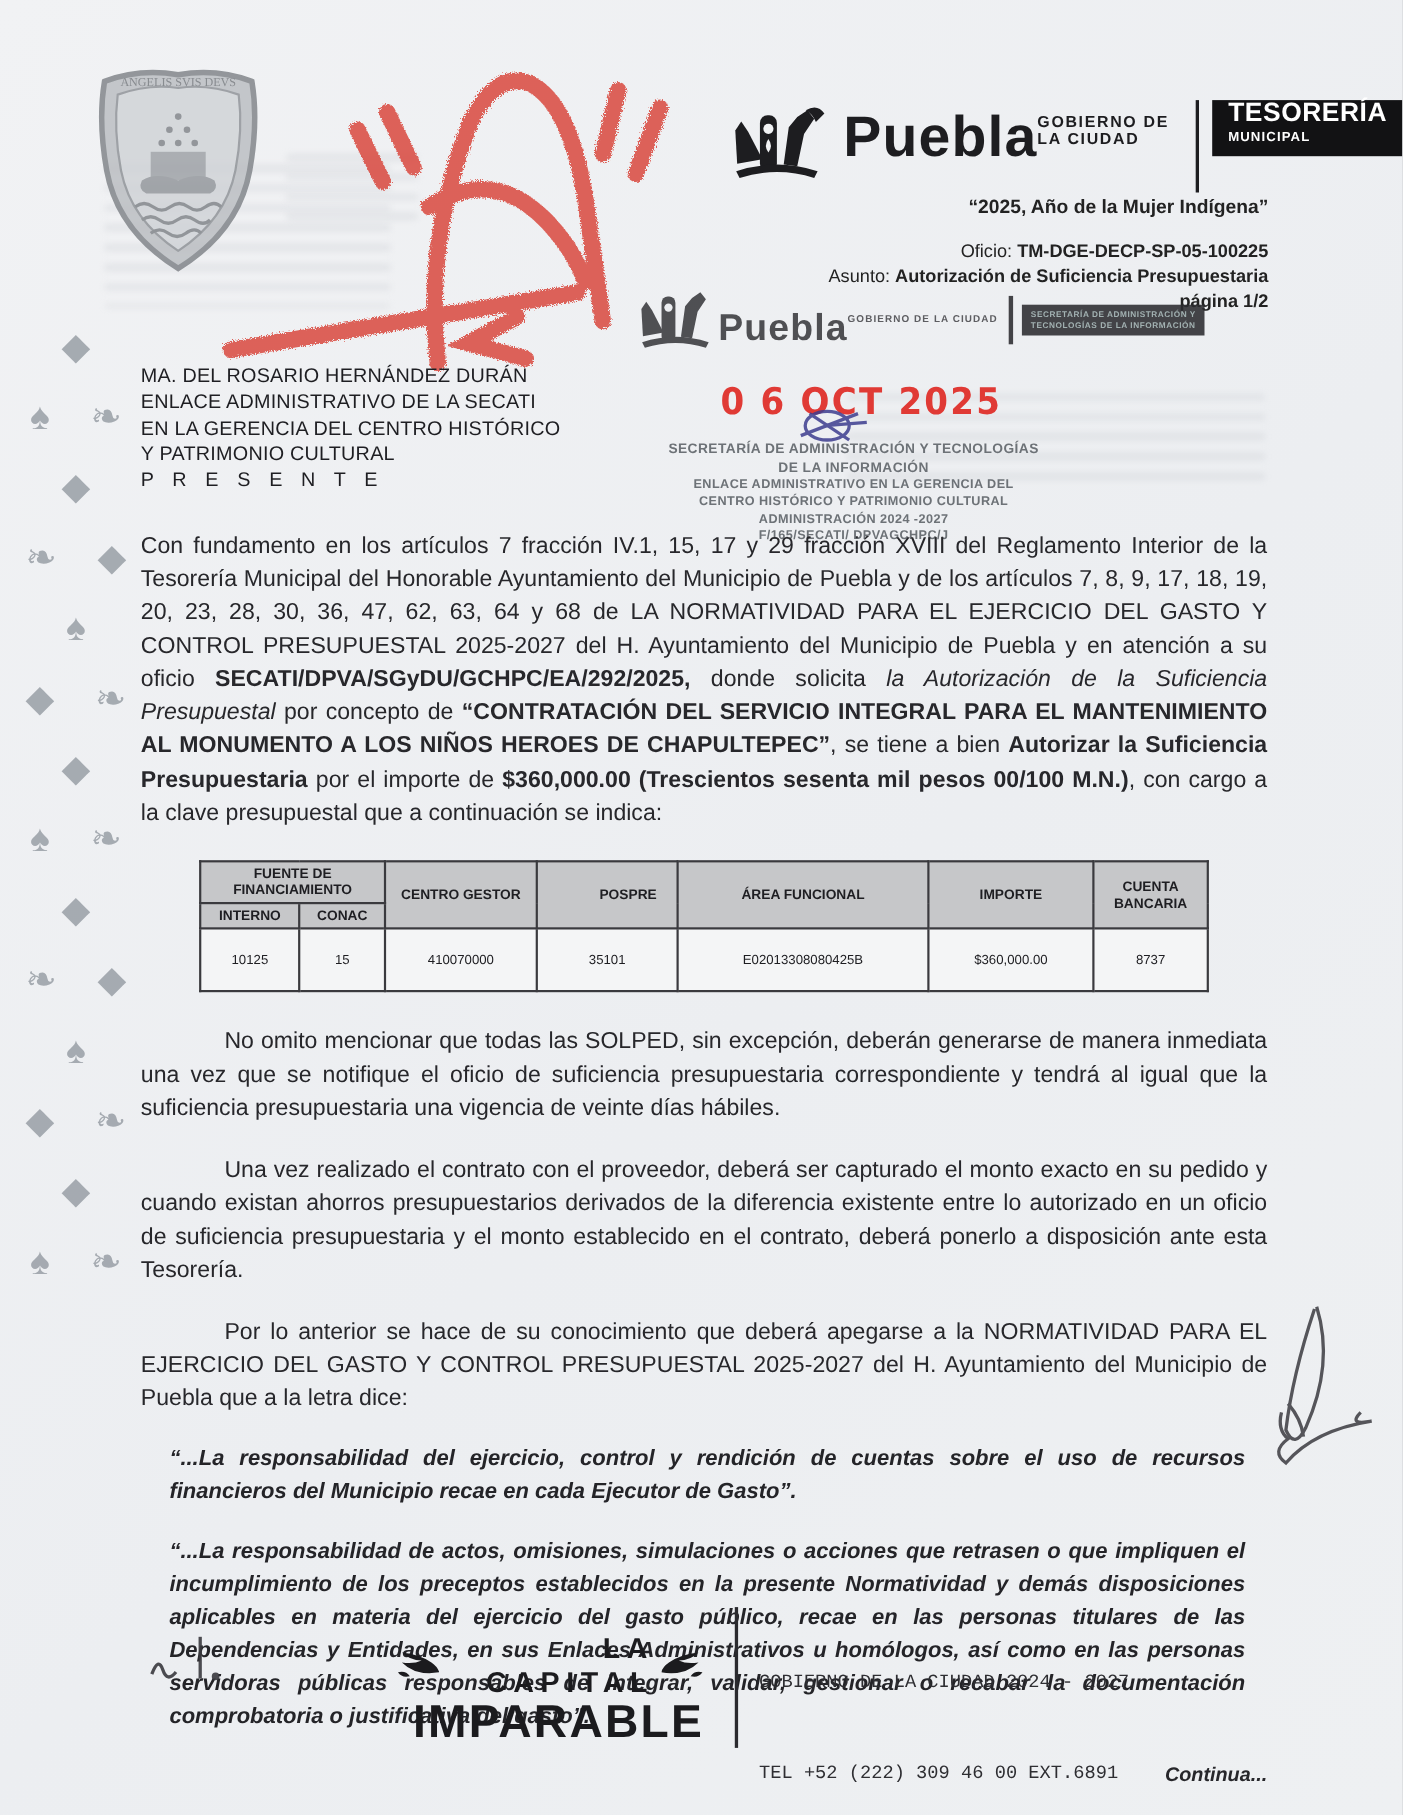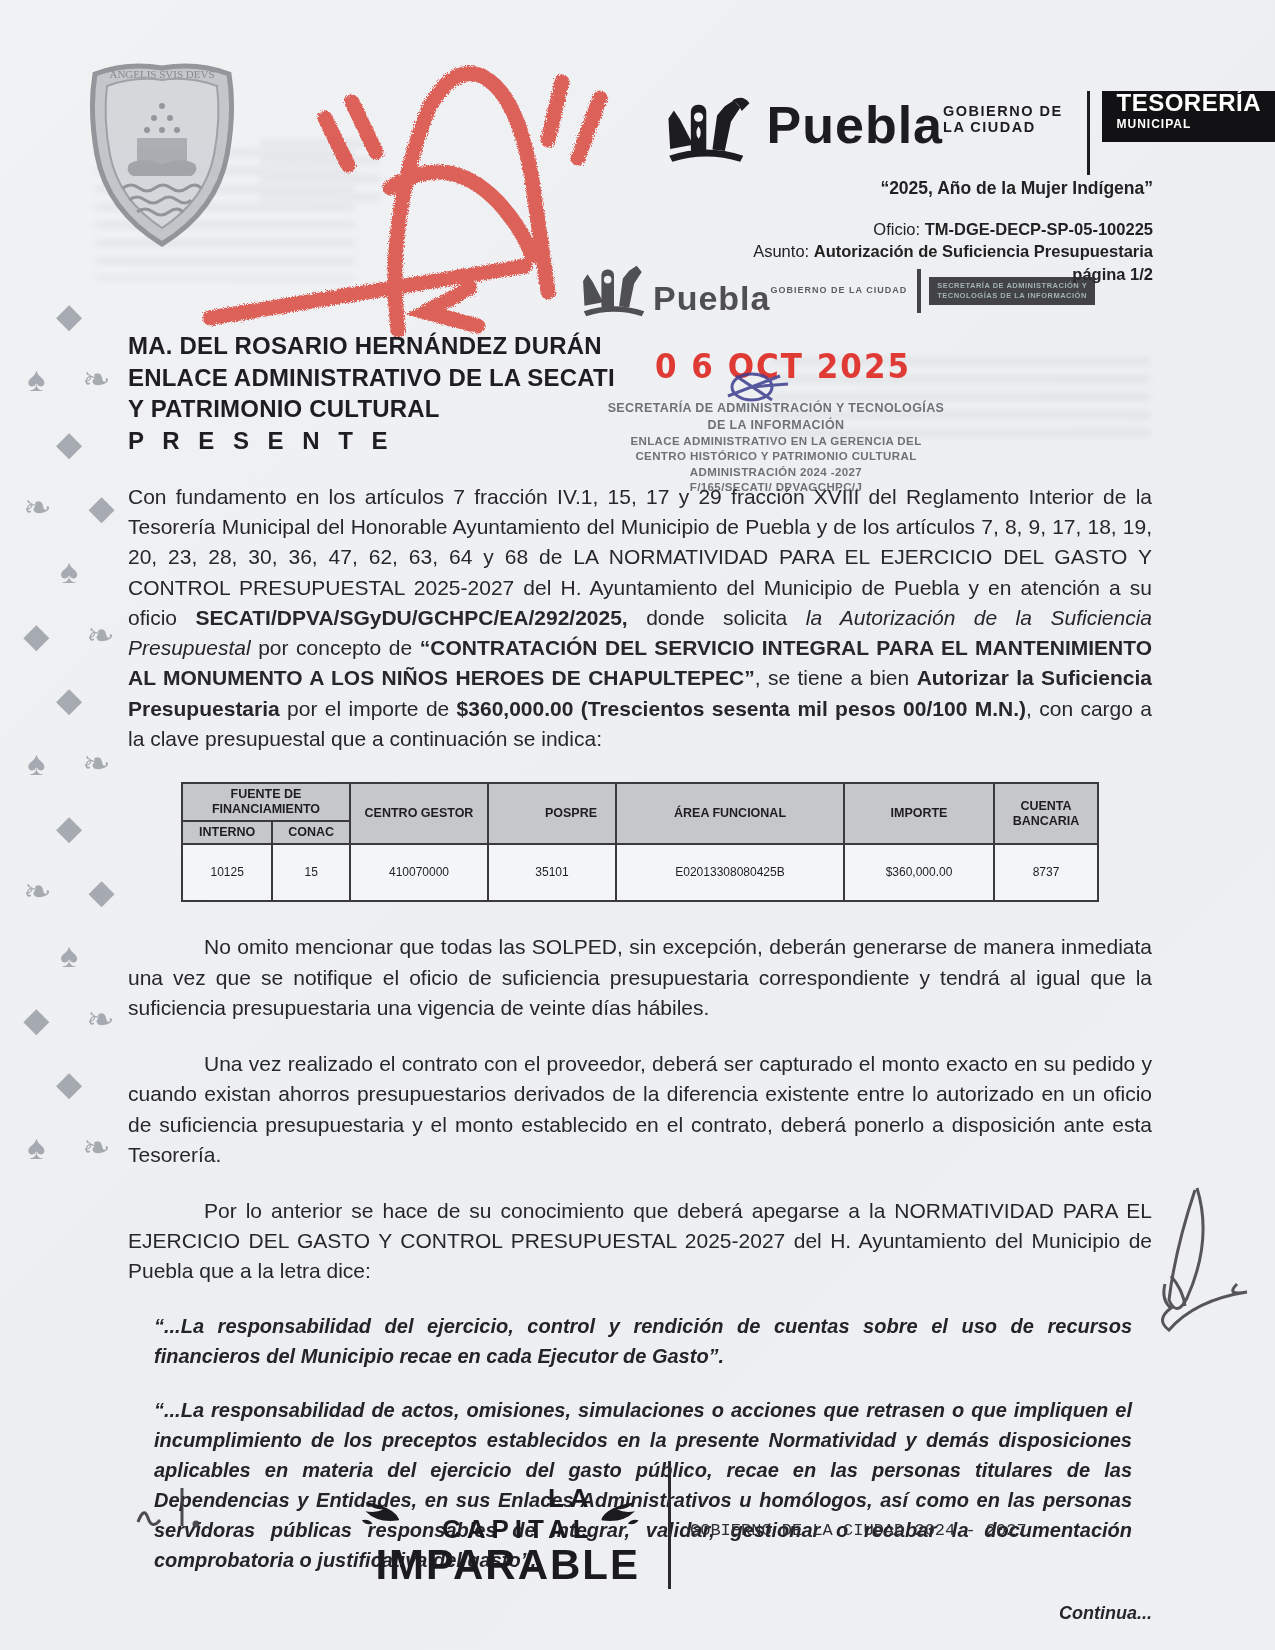--- a/index.html
+++ b/index.html
@@ -29,21 +29,21 @@
   .ref-block{position:absolute;right:122px;top:218px;text-align:right;font-size:16.5px;color:#222;line-height:1.35;}
   .ref-block b{font-weight:bold;}
   
   .stamp2{position:absolute;left:575px;top:262px;display:flex;align-items:center;opacity:.88;}
   .stamp2 .logo-name{font-size:34px;color:#3a3a3e;}
   .stamp2 .logo-sub{font-size:9px;color:#4a4a4e;letter-spacing:1px;}
   .stamp2-divider{width:4px;background:#2c2c30;height:44px;margin:0 8px 0 10px;}
   .stamp2-box{background:#2c2c30;color:#9aa;padding:4px 8px;font-size:7.5px;font-weight:bold;
     letter-spacing:.5px;width:150px;line-height:1.3;}
   
-  .recipient{position:absolute;left:128px;top:330px;font-size:24px;font-weight:bold;
+  .recipient{position:absolute;left:128px;top:330px;font-size:18px;font-weight:normal;
     color:#1e1e22;line-height:1.32;letter-spacing:.2px;}
   .recipient .presente{letter-spacing:6px;}
   
   .date-stamp{position:absolute;left:655px;top:348px;color:#e03a35;font-size:31px;
     font-weight:bold;font-family:"DejaVu Sans",sans-serif;letter-spacing:2px;
     transform:scaleY(1.08);filter:blur(.3px);}
   .ink-scribble{position:absolute;left:720px;top:366px;}
   .receipt-stamp{position:absolute;left:596px;top:400px;width:360px;text-align:center;
     color:#6d7277;font-weight:bold;font-size:11.5px;line-height:1.35;letter-spacing:.4px;filter:blur(.25px);}
   .receipt-stamp .ln0{font-size:12.5px;}
@@ -188,20 +188,21 @@
       <div class="logo-name">Puebla</div>
       <div class="logo-sub">GOBIERNO DE LA CIUDAD</div>
     </div>
     <div class="stamp2-divider"></div>
     <div class="stamp2-box">SECRETARÍA DE ADMINISTRACIÓN Y TECNOLOGÍAS DE LA INFORMACIÓN</div>
   </div>
 
   <div class="recipient">
     <div>MA. DEL ROSARIO HERNÁNDEZ DURÁN</div>
     <div>ENLACE ADMINISTRATIVO DE LA SECATI</div>
+    <div>EN LA GERENCIA DEL CENTRO HISTÓRICO</div>
     <div>Y PATRIMONIO CULTURAL</div>
     <div class="presente">P R E S E N T E</div>
   </div>
 
   <div class="date-stamp">0 6 OCT 2025</div>
   <div class="ink-scribble">
     <svg width="70" height="42" viewBox="0 0 70 42">
       <g stroke="#3d3d8f" stroke-width="3" fill="none" opacity=".85">
         <ellipse cx="32" cy="21" rx="20" ry="13"></ellipse>
         <path d="M8 30 L60 10"></path>
@@ -282,20 +283,21 @@
               <path d="M44 22 Q20 26 6 12 Q18 14 26 10 Q14 10 6 2 Q24 4 36 12 Q42 16 44 22Z"></path>
           <path d="M2 22 q8 -2 12 4 q-8 2 -12 -4Z"></path>
             </g>
         </svg>
       </div>
       <div class="cap-bottom">IMPARABLE</div>
     </div>
     <div class="foot-divider"></div>
     <div class="contact">
       <div>GOBIERNO DE LA CIUDAD 2024 - 2027</div>
+      <div>TEL +52 (222) 309 46 00 EXT.6891</div>
       
       
     </div>
   </div>
 
   <div class="pen-sig">
     <svg width="80" height="60" viewBox="0 0 80 60">
       <g stroke="#3a3a3f" stroke-width="3" fill="none" opacity=".9">
         <path d="M8 44 Q14 28 18 40 Q22 52 30 42"></path>
         <path d="M52 10 L52 48"></path>

